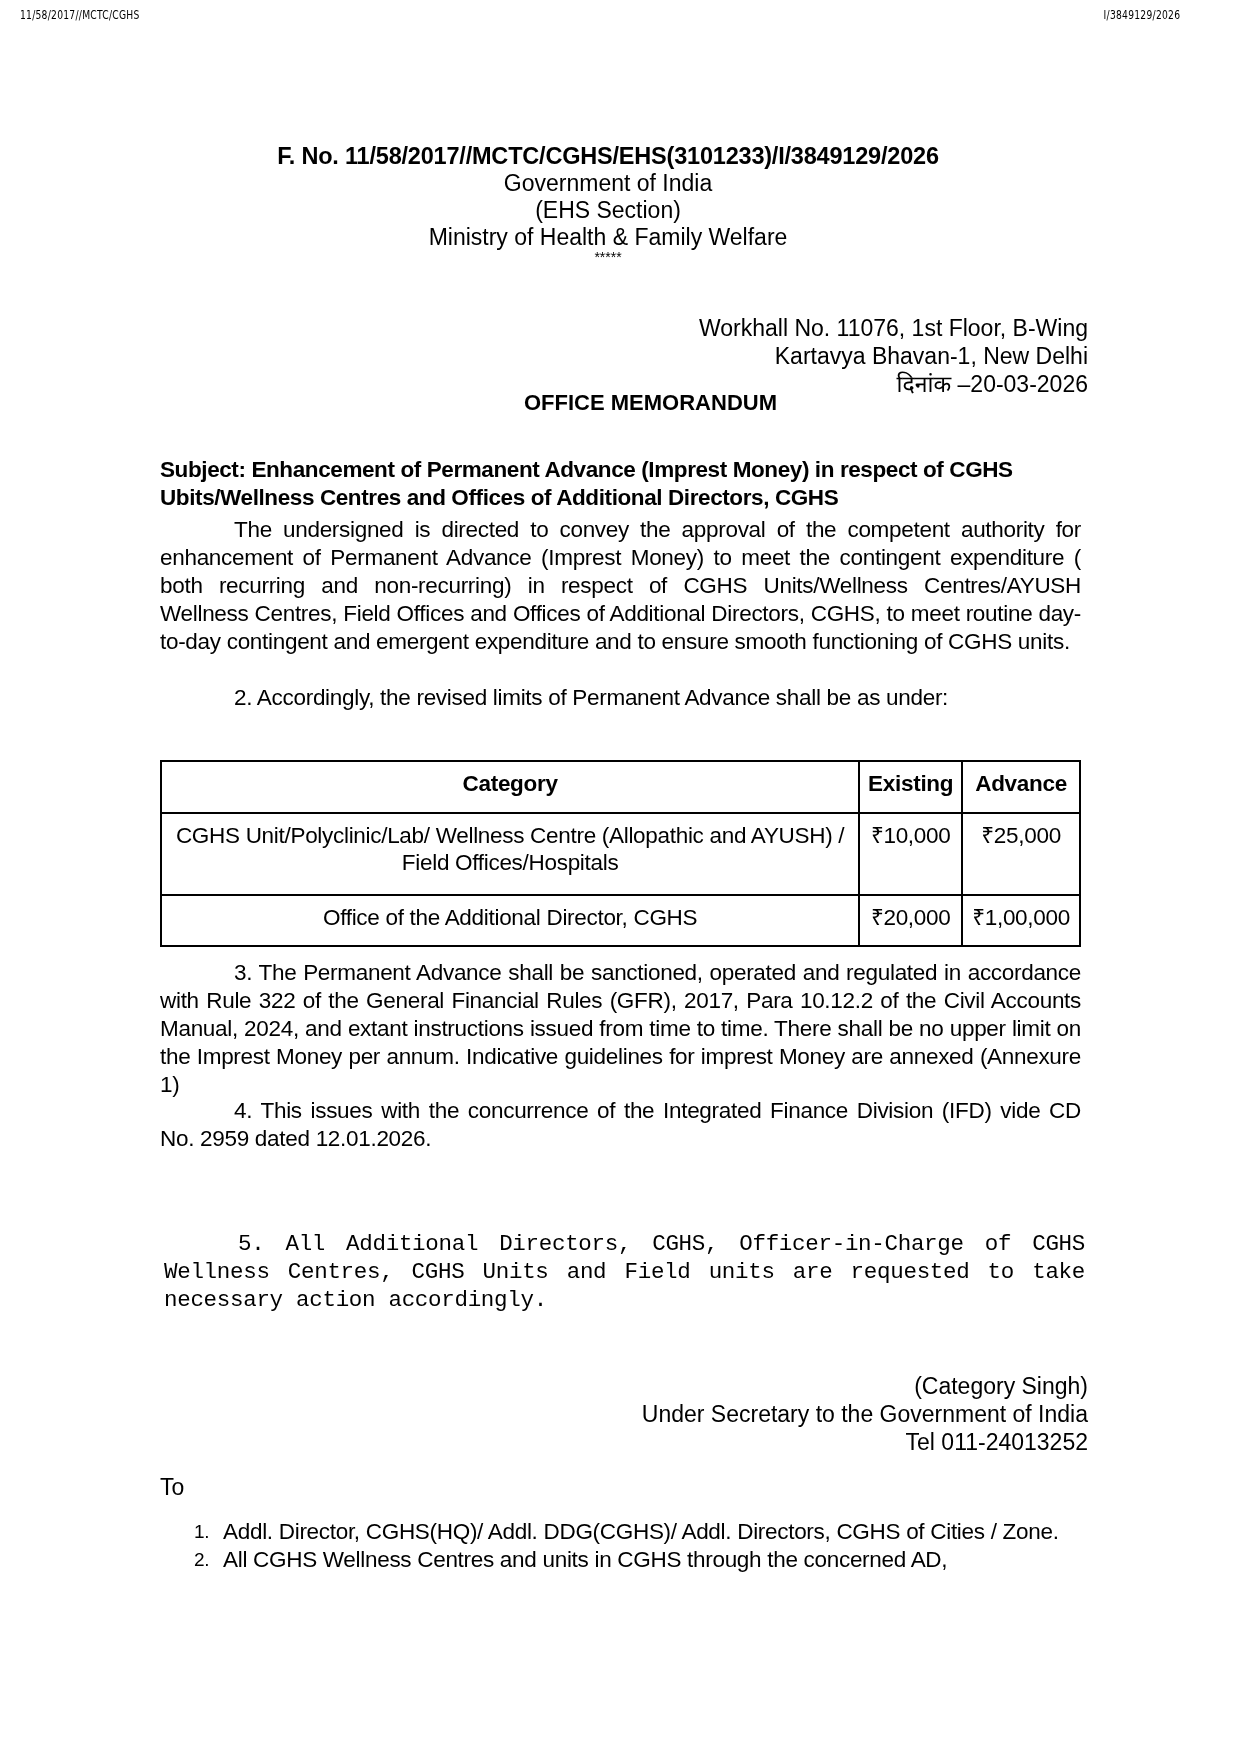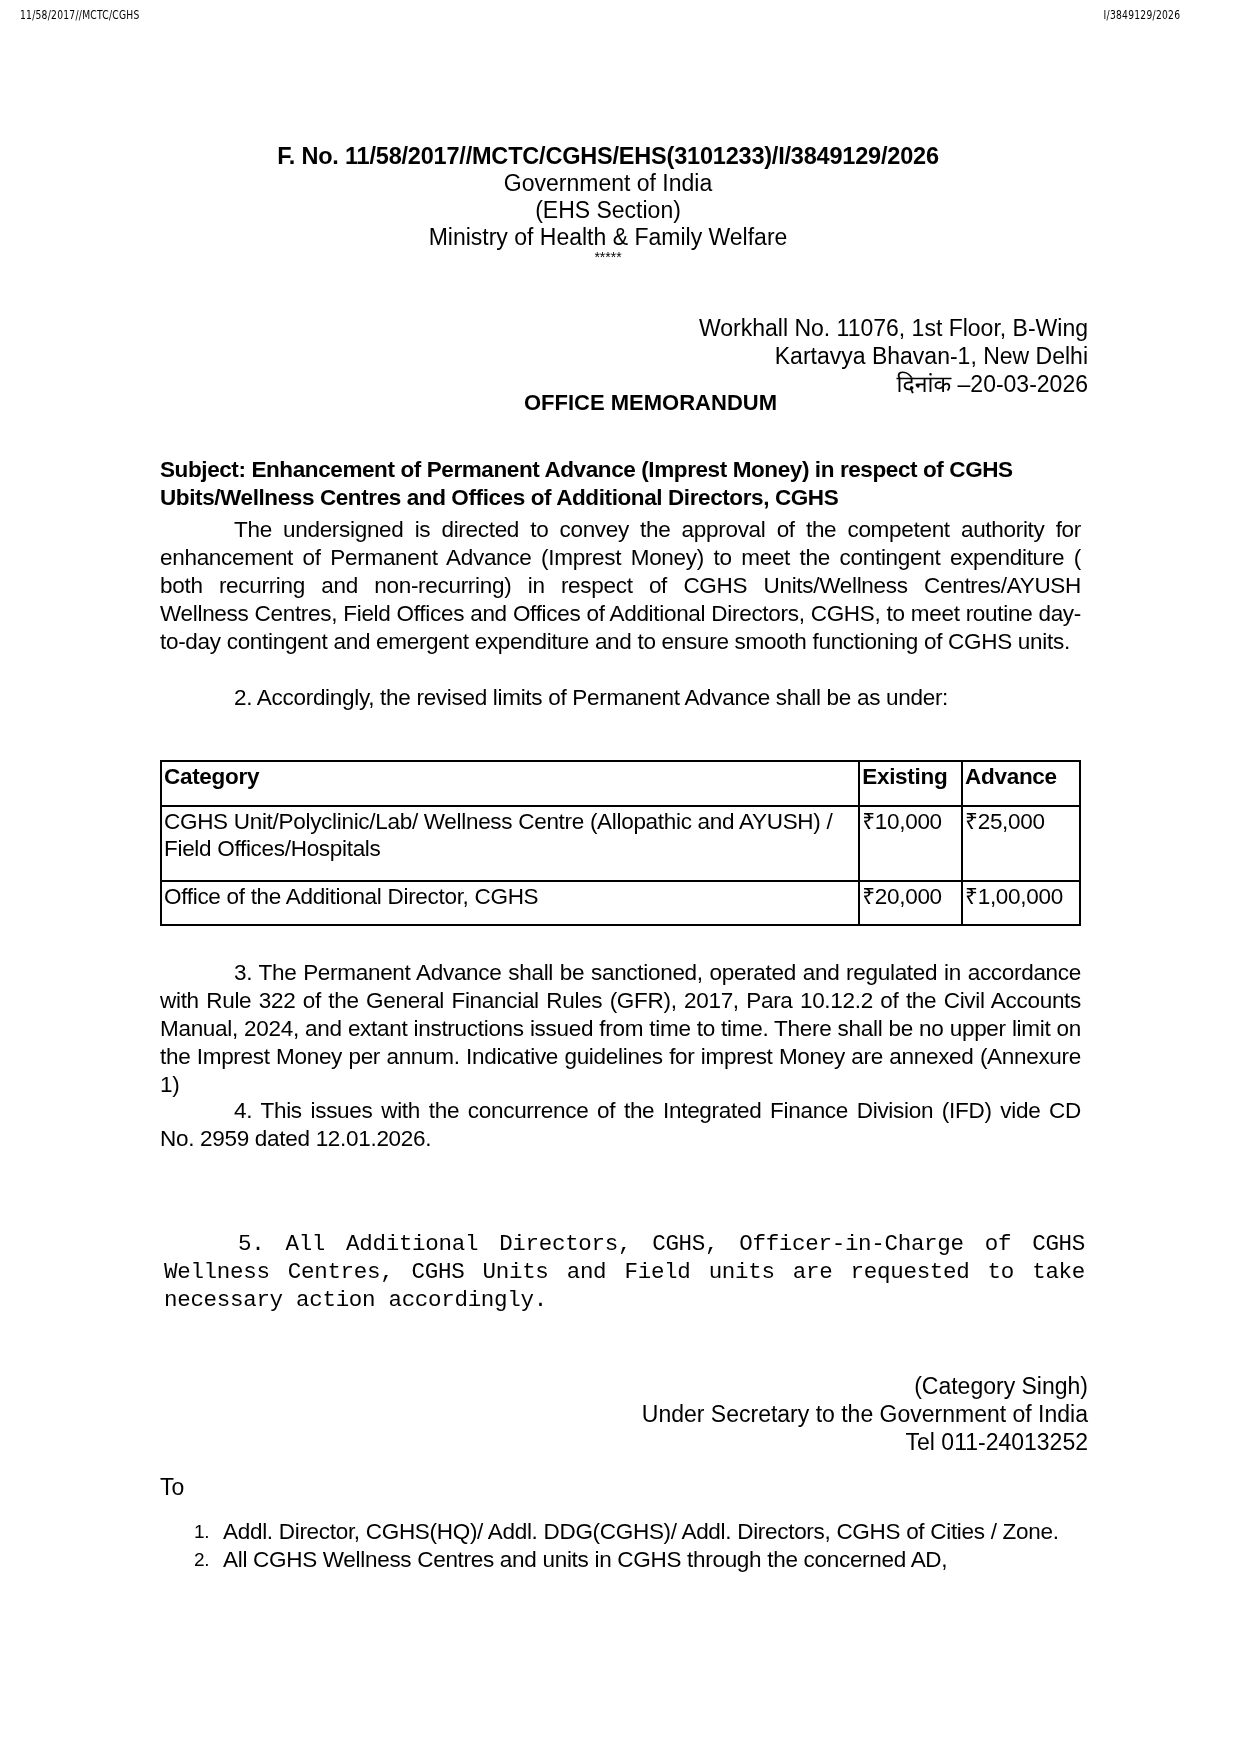--- a/index.html
+++ b/index.html
@@ -90,22 +90,22 @@
       left: 160px;
       width: 921px;
       border-collapse: collapse;
       font-size: 22.5px;
       line-height: 27px;
       letter-spacing: -0.3px;
     }
     table.limits td, table.limits th {
       border: 2px solid #000;
       vertical-align: top;
-      text-align: left;
-      padding: 1px 2px 0 2px;
+      text-align: center;
+      padding: 8px 2px 0 2px;
       margin-left: 36px;
     }
     table.limits th { font-weight: bold; height: 42px; }
     .col-cat { width: 697px; }
     .col-ex { width: 97px; }
     .col-rev { width: 112px; }
     .row1 td { height: 72px; }
     .row2 td { height: 41px; }
 
     .sign-block {

